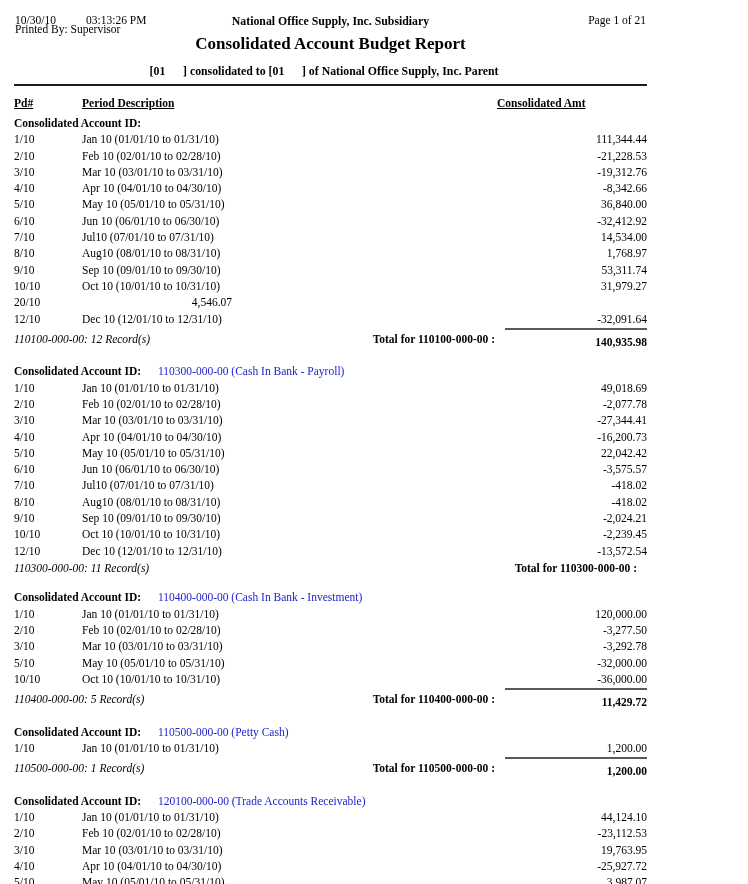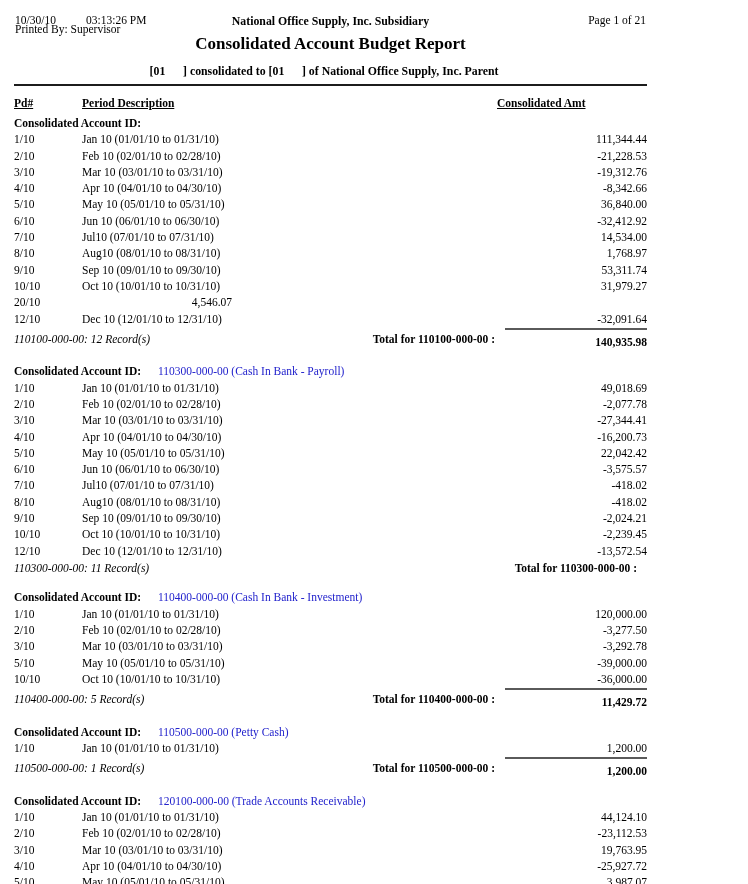--- a/index.html
+++ b/index.html
@@ -224,21 +224,21 @@
       <span class="amt">-3,277.50</span>
     </div>
         <div class="row">
       <span class="pd">3/10</span>
       <span class="desc">Mar 10 (03/01/10 to 03/31/10)</span>
       <span class="amt">-3,292.78</span>
     </div>
         <div class="row">
       <span class="pd">5/10</span>
       <span class="desc">May 10 (05/01/10 to 05/31/10)</span>
-      <span class="amt">-39,000.00</span>
+      <span class="amt">-32,000.00</span>
     </div>
         <div class="row">
       <span class="pd">10/10</span>
       <span class="desc">Oct 10 (10/01/10 to 10/31/10)</span>
       <span class="amt">-36,000.00</span>
     </div>
     <div class="total-row">
       <span class="records">110400-000-00: 5 Record(s)</span>
       <span class="total-label">Total for 110400-000-00 :</span>
       <span class="total-amt">11,429.72</span>

